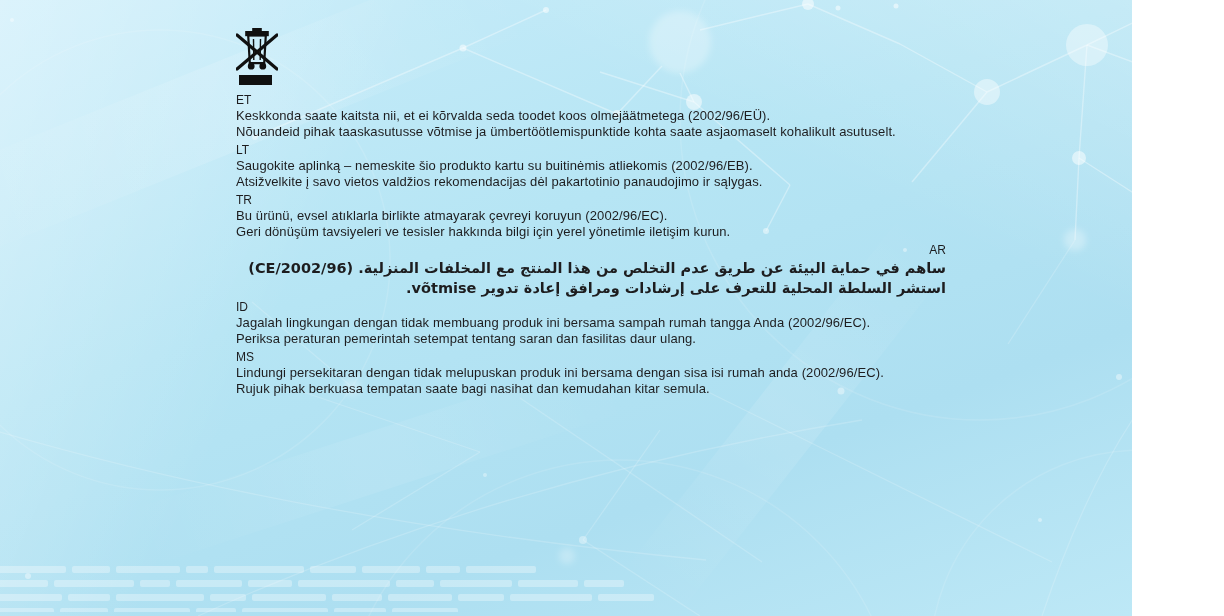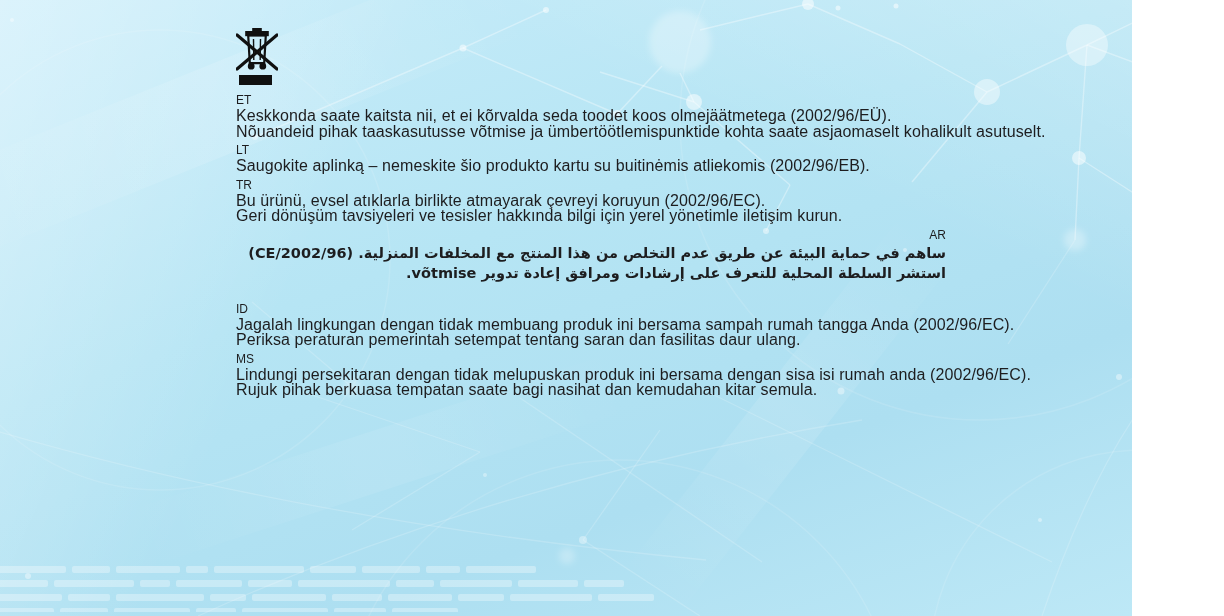--- a/index.html
+++ b/index.html
@@ -21,22 +21,22 @@
   .streak3{left:120px;top:430px;width:520px;height:60px;transform:rotate(-18deg);opacity:.3;}
 
   .content{position:absolute;left:236px;top:28px;width:710px;}
   .weee{width:44px;}
   .weee svg{display:block;}
   .weee-bar{width:33px;height:10px;background:#101010;margin:3px 0 0 3px;}
 
   .sections{margin-top:8px;}
   .sec{margin-bottom:4px;}
   .sec-label{font-size:12px;line-height:14px;margin-bottom:1px;}
-  .sec-line{font-size:16px;line-height:15.5px;letter-spacing:.1px;white-space:nowrap;}
-  .sec.rtl{direction:rtl;text-align:right;margin-bottom:19px;}
+  .sec-line{font-size:13px;line-height:15.5px;letter-spacing:.1px;white-space:nowrap;}
+  .sec.rtl{direction:rtl;text-align:right;margin-bottom:2px;}
   .sec.rtl .sec-line{
     font-family:"DejaVu Sans","Liberation Sans",sans-serif;
     font-weight:700;font-size:14.5px;line-height:20px;letter-spacing:0;
   }
 
   .ghost{position:absolute;left:-6px;top:566px;width:680px;pointer-events:none;}
   .ghost-row{display:flex;gap:6px;margin-bottom:7px;filter:blur(.6px);}
   .ghost-row span{display:block;height:7px;background:rgba(255,255,255,0.32);border-radius:2px;}
 </style>
 </head>
@@ -197,20 +197,21 @@
 
       <div class="sec">
         <div class="sec-label">ET</div>
         <div class="sec-line">Keskkonda saate kaitsta nii, et ei kõrvalda seda toodet koos olmejäätmetega (2002/96/EÜ).</div>
         <div class="sec-line">Nõuandeid pihak taaskasutusse võtmise ja ümbertöötlemispunktide kohta saate asjaomaselt kohalikult asutuselt.</div>
       </div>
 
       <div class="sec">
         <div class="sec-label">LT</div>
         <div class="sec-line">Saugokite aplinką – nemeskite šio produkto kartu su buitinėmis atliekomis (2002/96/EB).</div>
+        <div class="sec-line">Atsižvelkite į savo vietos valdžios rekomendacijas dėl pakartotinio panaudojimo ir sąlygas.</div>
       </div>
 
       <div class="sec">
         <div class="sec-label">TR</div>
         <div class="sec-line">Bu ürünü, evsel atıklarla birlikte atmayarak çevreyi koruyun (2002/96/EC).</div>
         <div class="sec-line">Geri dönüşüm tavsiyeleri ve tesisler hakkında bilgi için yerel yönetimle iletişim kurun.</div>
       </div>
 
       <div class="sec rtl" dir="rtl">
         <div class="sec-label">AR</div>

